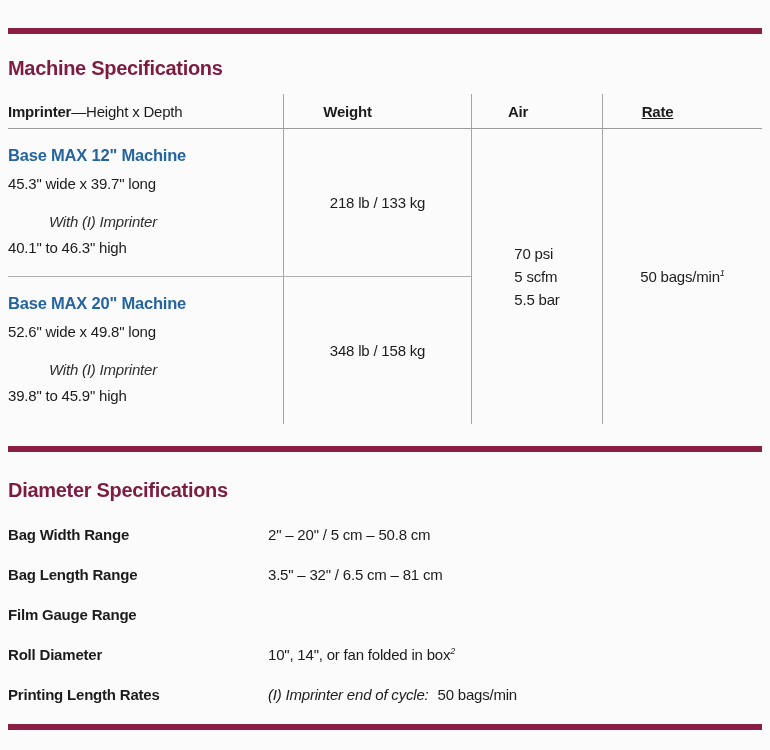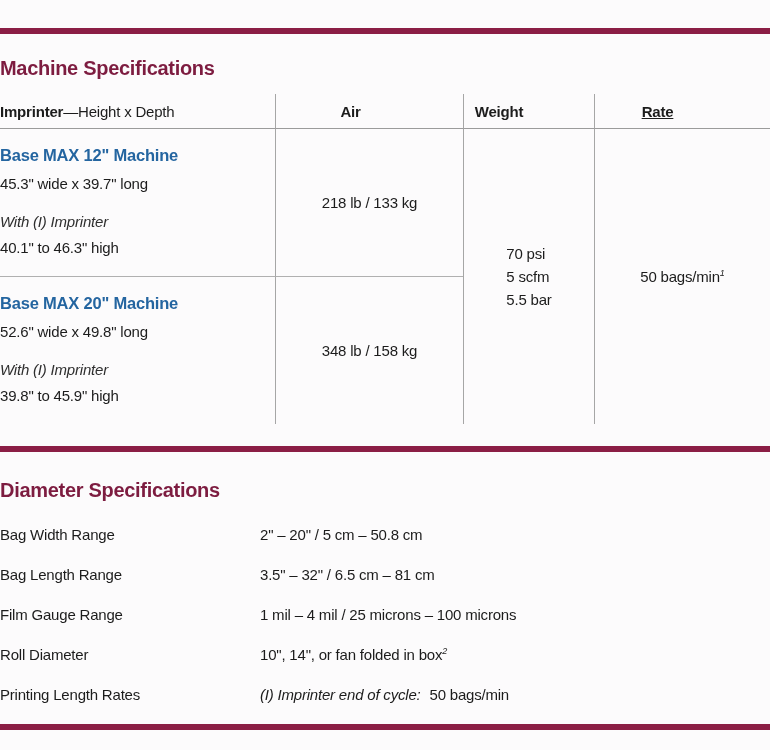--- a/index.html
+++ b/index.html
@@ -1,21 +1,21 @@
 <!DOCTYPE html>
 <html><head>
 <meta charset="utf-8">
 <style>
   * { margin:0; padding:0; box-sizing:border-box; }
   html,body { background:#ffffff; }
   body { font-family:"Liberation Sans", sans-serif; color:#1c1c1c; }
   .page {
     position:relative; width:770px; height:750px;
     background:#fcfbfc; overflow:hidden;
-    padding:0 0; letter-spacing:-0.2px;
+    padding:0 8px; letter-spacing:-0.2px;
   }
   .rule { height:6px; background:#8b1e45; }
   .rule-top { margin-top:28px; }
   .rule-mid { margin-top:22px; }
   .rule-bottom { margin-top:10px; }
   .section-title {
     color:#7d1c40; font-size:20px; font-weight:bold;
     letter-spacing:-0.3px;
   }
   .title-machine { margin-top:23px; }
@@ -35,56 +35,56 @@
   .hdr-weight { padding-right:60px; }
   .hdr-air { padding-right:38px; }
   .hdr-rate { padding-right:50px;text-decoration:underline; }
   .hdr-rest { font-weight:normal; }
   .vline { border-left:1px solid #a6a6a6; }
   .row-divide { border-top:1px solid #b0b0b0; }
 
   .dims-cell { padding-top:17px; }
   .machine-name { color:#2465a0; font-weight:bold; font-size:16.5px; }
   .machine-size { margin-top:10px; font-size:15px; }
-  .imprinter-note { margin-top:21px; font-style:italic; color:#2e2e2e; font-size:15px; }
+  .imprinter-note { margin-top:21px; font-style:italic; color:#2e2e2e; font-size:15px;margin-left:41px; }
   .imprinter-height { margin-top:9px; font-size:15px; }
 
   .center-cell { display:flex; align-items:center; justify-content:center; }
   .air-cell { grid-column:3; grid-row:2 / 4; }
   .rate-cell { grid-column:4; grid-row:2 / 4; }
   .air-lines { text-align:left; line-height:23px; }
   sup.fn { font-size:9px; font-style:italic; vertical-align:super; line-height:0; }
 
   
   .pkg-rows { margin-top:12px; }
   .pkg-row {
     display:grid; grid-template-columns:260px 1fr;
     height:40px; align-items:center; font-size:15px;
   }
-  .pkg-label { font-weight:normal; }
+  .pkg-label { font-weight:bold; }
   .pkg-value-italic { font-style:italic; }
   .pkg-value-after { margin-left:9px; }
 </style>
 </head>
 <body>
 
 <div class="page">
 
   <div class="rule rule-top"></div>
 
   <div class="section-title title-machine">Machine Specifications</div>
 
   <div class="spec-table">
 
     <div class="cell hdr hdr-dim">
       <span>Imprinter</span>
         <span class="hdr-rest">—Height x Depth</span>
     </div>
+    <div class="cell hdr hdr-c hdr-weight vline">Weight</div>
     <div class="cell hdr hdr-c hdr-air vline">Air</div>
-    <div class="cell hdr hdr-c hdr-weight vline">Weight</div>
     <div class="cell hdr hdr-c hdr-rate vline">Rate</div>
 
     <div class="cell dims-cell">
       <div class="machine-name">Base MAX 12" Machine</div>
       <div class="machine-size">45.3" wide x 39.7" long</div>
       <div class="imprinter-note">With (I) Imprinter</div>
       <div class="imprinter-height">40.1" to 46.3" high</div>
     </div>
 
     <div class="cell center-cell vline">218 lb / 133 kg</div>
@@ -119,21 +119,20 @@
     <div class="pkg-row">
       <div class="pkg-label">Bag Width Range</div>
       <div class="pkg-value">2" – 20" / 5 cm – 50.8 cm</div>
     </div>
     <div class="pkg-row">
       <div class="pkg-label">Bag Length Range</div>
       <div class="pkg-value">3.5" – 32" / 6.5 cm – 81 cm</div>
     </div>
     <div class="pkg-row">
       <div class="pkg-label">Film Gauge Range</div>
-      <div class="pkg-value">1 mil – 4 mil / 25 microns – 100 microns</div>
     </div>
     <div class="pkg-row">
       <div class="pkg-label">Roll Diameter</div>
       <div class="pkg-value"><span>10", 14", or fan folded in box</span><sup class="fn">2</sup></div>
     </div>
     <div class="pkg-row">
       <div class="pkg-label">Printing Length Rates</div>
       <div class="pkg-value"><span class="pkg-value-italic">(I) Imprinter end of cycle:</span><span class="pkg-value-after">50 bags/min</span></div>
     </div>
   </div>

